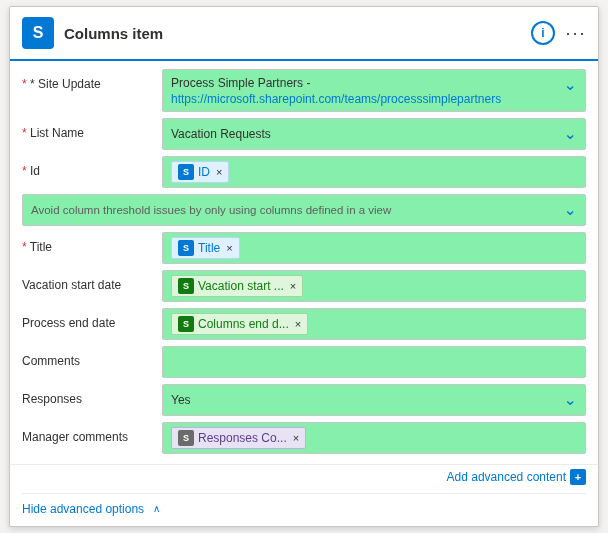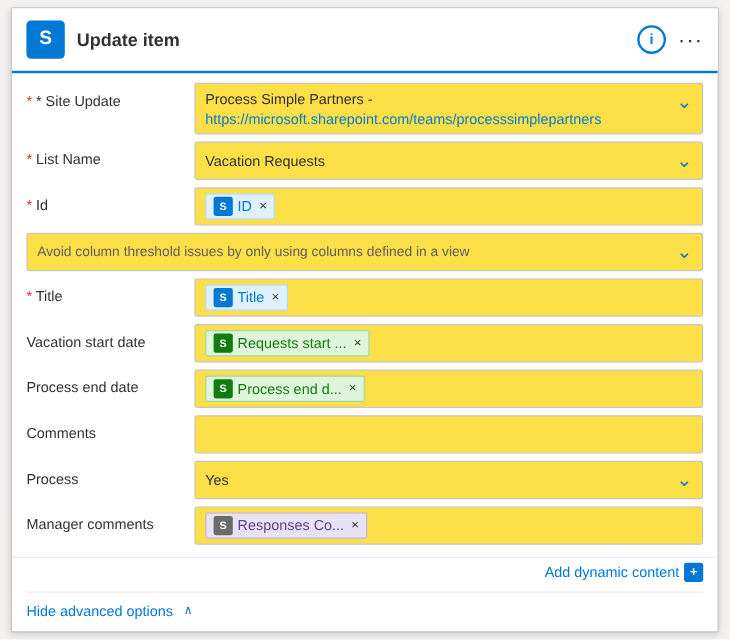--- a/index.html
+++ b/index.html
@@ -89,21 +89,21 @@
       flex-shrink: 0;
     }
     .form-control {
       flex: 1;
       border: 1px solid #c8c6c4;
       border-radius: 2px;
       min-height: 32px;
       display: flex;
       align-items: center;
       padding: 4px 8px;
-      background: #fde047;
+      background: #86efac;
       position: relative;
     }
     .form-control.with-dropdown {
       padding-right: 32px;
     }
     .dropdown-arrow {
       position: absolute;
       right: 8px;
       color: #0078d4;
       font-size: 16px;
@@ -219,21 +219,21 @@
   </style>
 </head>
 <body>
 
 <div class="card">
 
   <div class="card-header">
     <div class="header-icon">
       <span>S</span>
     </div>
-    <span class="header-title">Update item</span>
+    <span class="header-title">Columns item</span>
     <div class="header-actions">
       <div class="header-info-btn">
         <span>i</span>
       </div>
       <div class="header-more-btn">
         <span>···</span>
       </div>
     </div>
   </div>
 
@@ -291,45 +291,45 @@
           <span class="close-x">×</span>
         </span>
       </div>
     </div>
 
     <div class="form-row">
       <div class="form-label">Vacation start date</div>
       <div class="form-control">
         <span class="tag-chip chip-green">
           <span class="chip-icon chip-icon-bg-green">S</span>
-          <span>Requests start ...</span>
+          <span>Vacation start ...</span>
           <span class="close-x">×</span>
         </span>
       </div>
     </div>
 
     <div class="form-row">
       <div class="form-label">Process end date</div>
       <div class="form-control">
         <span class="tag-chip chip-green">
           <span class="chip-icon chip-icon-bg-green">S</span>
-          <span>Process end d...</span>
+          <span>Columns end d...</span>
           <span class="close-x">×</span>
         </span>
       </div>
     </div>
 
     <div class="form-row">
       <div class="form-label">Comments</div>
       <div class="form-control">
       </div>
     </div>
 
     <div class="form-row">
-      <div class="form-label">Process</div>
+      <div class="form-label">Responses</div>
       <div class="form-control with-dropdown">
         <span class="yes-value">Yes</span>
         <span class="dropdown-arrow">⌄</span>
       </div>
     </div>
 
     <div class="form-row">
       <div class="form-label">Manager comments</div>
       <div class="form-control">
         <span class="tag-chip" style="background:#e8e2f5; color:#5c3d8f; border:1px solid #c3aee0;">
@@ -337,21 +337,21 @@
           <span>Responses Co...</span>
           <span class="close-x">×</span>
         </span>
       </div>
     </div>
 
   </div>
 
   <div class="card-footer">
     <div class="add-dynamic">
-      <span>Add dynamic content</span>
+      <span>Add advanced content</span>
       <div class="add-dynamic-icon">
         <span>+</span>
       </div>
     </div>
     <div style="width:100%; border-top:1px solid #edebe9; margin: 4px 0;"></div>
     <div class="hide-advanced">
       <span>Hide advanced options</span>
       <span class="chevron-up">∧</span>
     </div>
   </div>

